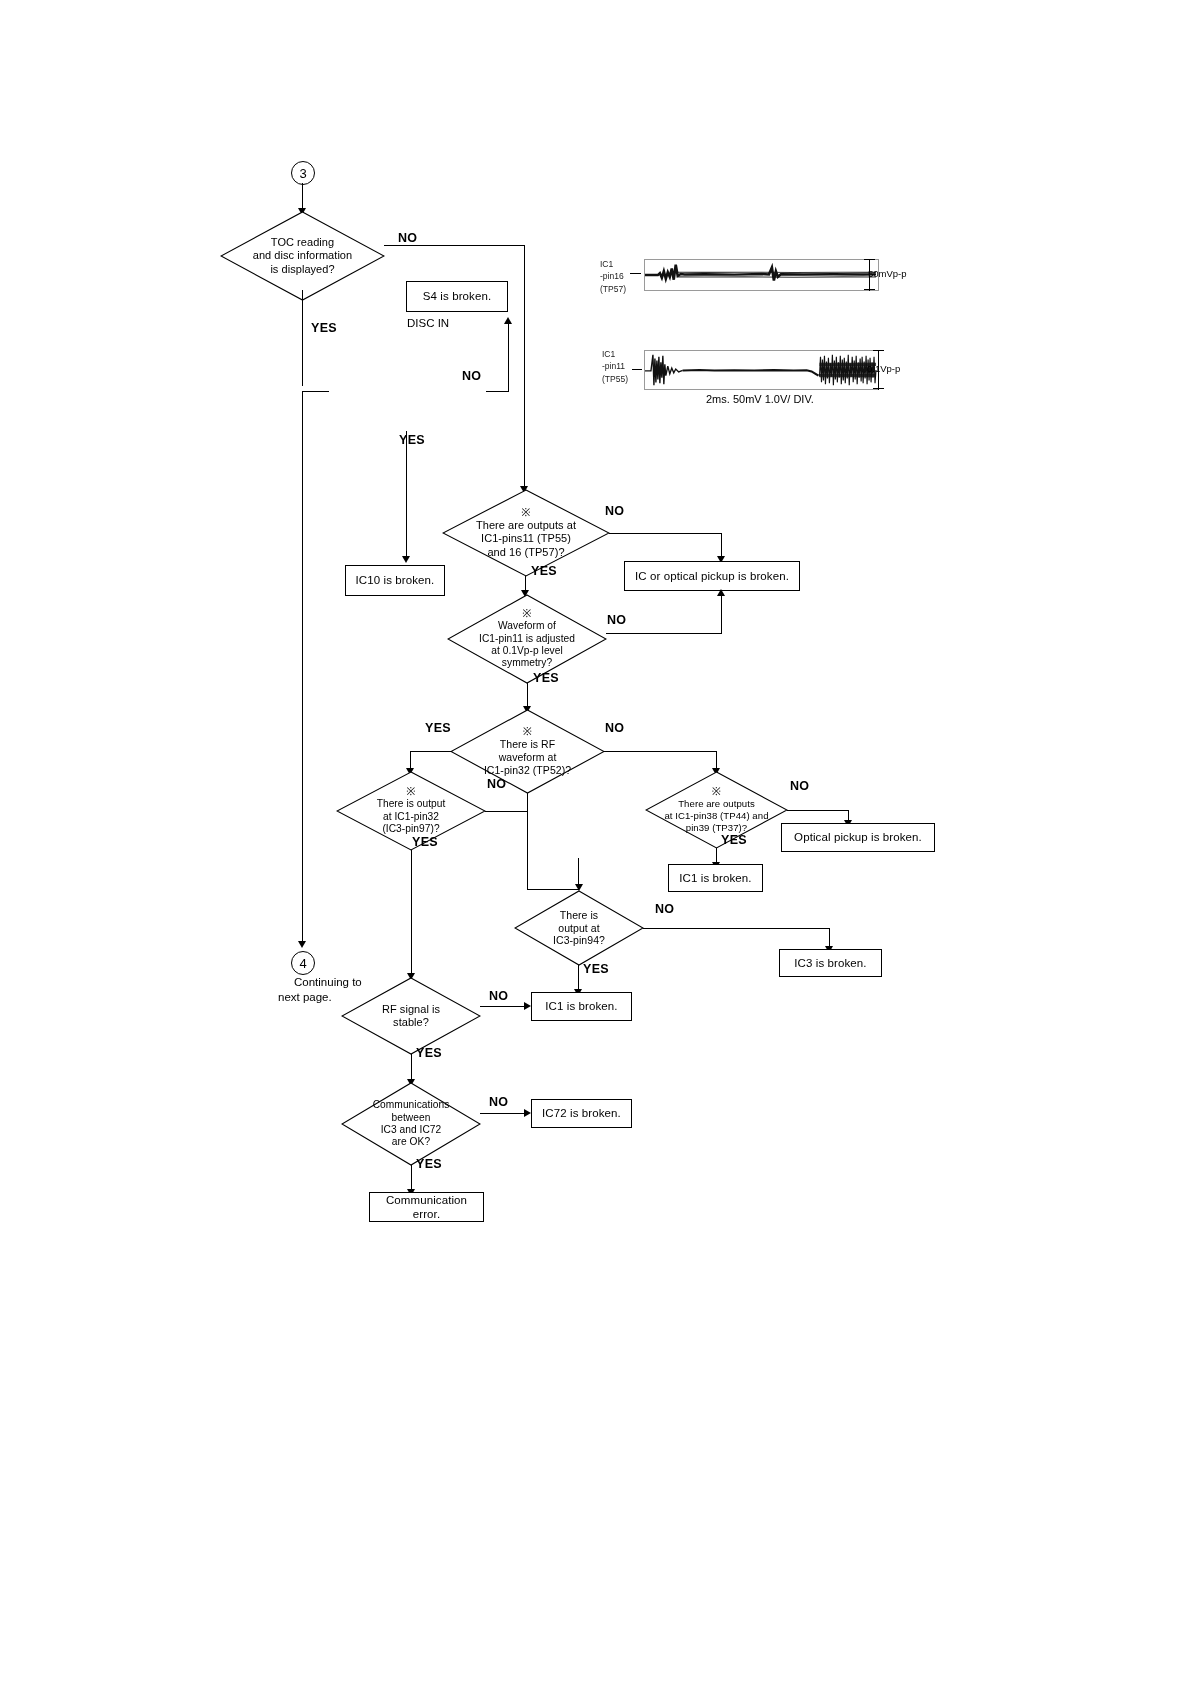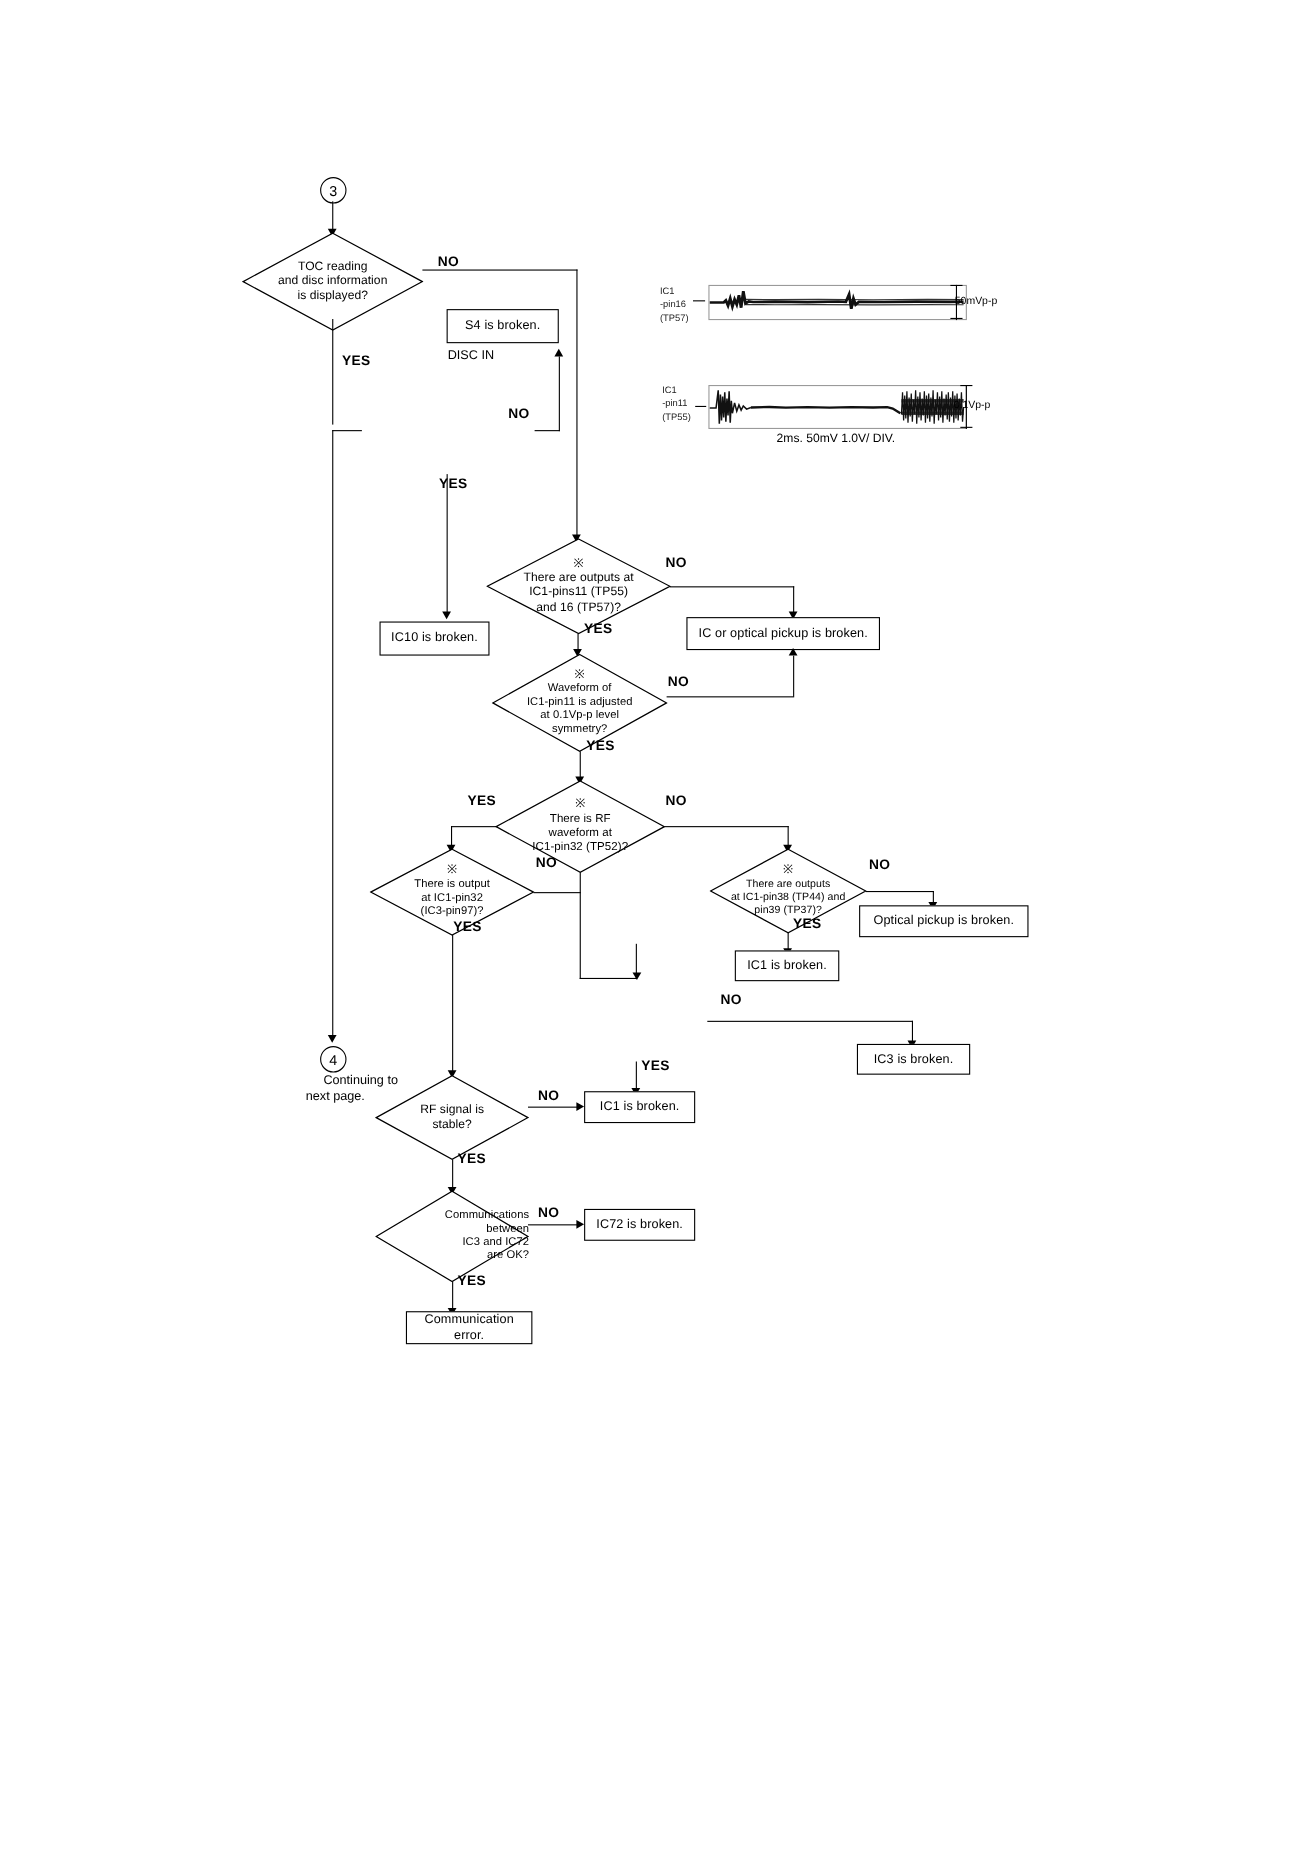--- a/index.html
+++ b/index.html
@@ -299,20 +299,30 @@
   <div class="branch" style="left:790px; top:779px;">NO</div>
 
   <div class="ln lnv" style="left:716px; top:848px; height:17px;"></div>
   <div class="arr-d" style="left:712px; top:862px;"></div>
   <div class="branch" style="left:721px; top:833px;">YES</div>
 
   <div class="box" style="left:781px; top:823px; width:154px; height:29px;">Optical pickup is broken.</div>
 
   <div class="box" style="left:668px; top:864px; width:95px; height:28px;">IC1 is broken.</div>
 
+  <div class="diamond" style="left:514px; top:890px; width:130px; height:76px;">
+    <svg class="dshape" viewBox="0 0 130 76" preserveAspectRatio="none">
+      <polygon points="65,1 129,38 65,75 1,38" fill="#fff" stroke="#000" stroke-width="1.1"></polygon>
+    </svg>
+    <div class="dtext" style="font-size:10.5px;">
+      <span>There is</span>
+      <span>output at</span>
+      <span>IC3-pin94?</span>
+    </div>
+  </div>
   <div class="arr-d" style="left:575px; top:884px;"></div>
 
   <div class="ln lnh" style="left:527px; top:889px; width:52px;"></div>
   <div class="ln lnv" style="left:578px; top:858px; height:32px;"></div>
 
   <div class="ln lnh" style="left:643px; top:928px; width:187px;"></div>
   <div class="ln lnv" style="left:829px; top:928px; height:21px;"></div>
   <div class="arr-d" style="left:825px; top:946px;"></div>
   <div class="branch" style="left:655px; top:902px;">NO</div>
 
@@ -345,21 +355,21 @@
   <div class="ln lnv" style="left:411px; top:1054px; height:28px;"></div>
   <div class="arr-d" style="left:407px; top:1079px;"></div>
   <div class="branch" style="left:416px; top:1046px;">YES</div>
 
   <div class="box" style="left:531px; top:992px; width:101px; height:29px;">IC1 is broken.</div>
 
   <div class="diamond" style="left:341px; top:1082px; width:140px; height:84px;">
     <svg class="dshape" viewBox="0 0 140 84" preserveAspectRatio="none">
       <polygon points="70,1 139,42 70,83 1,42" fill="#fff" stroke="#000" stroke-width="1.1"></polygon>
     </svg>
-    <div class="dtext" style="font-size:10.2px;align-items:flex-end;">
+    <div class="dtext" style="font-size:10.2px;">
       <span>Communications</span>
       <span>between</span>
       <span>IC3 and IC72</span>
       <span>are OK?</span>
     </div>
   </div>
 
   <div class="ln lnh" style="left:480px; top:1113px; width:47px;"></div>
   <div class="arr-r" style="left:524px; top:1109px;"></div>
   <div class="branch" style="left:489px; top:1095px;">NO</div>

